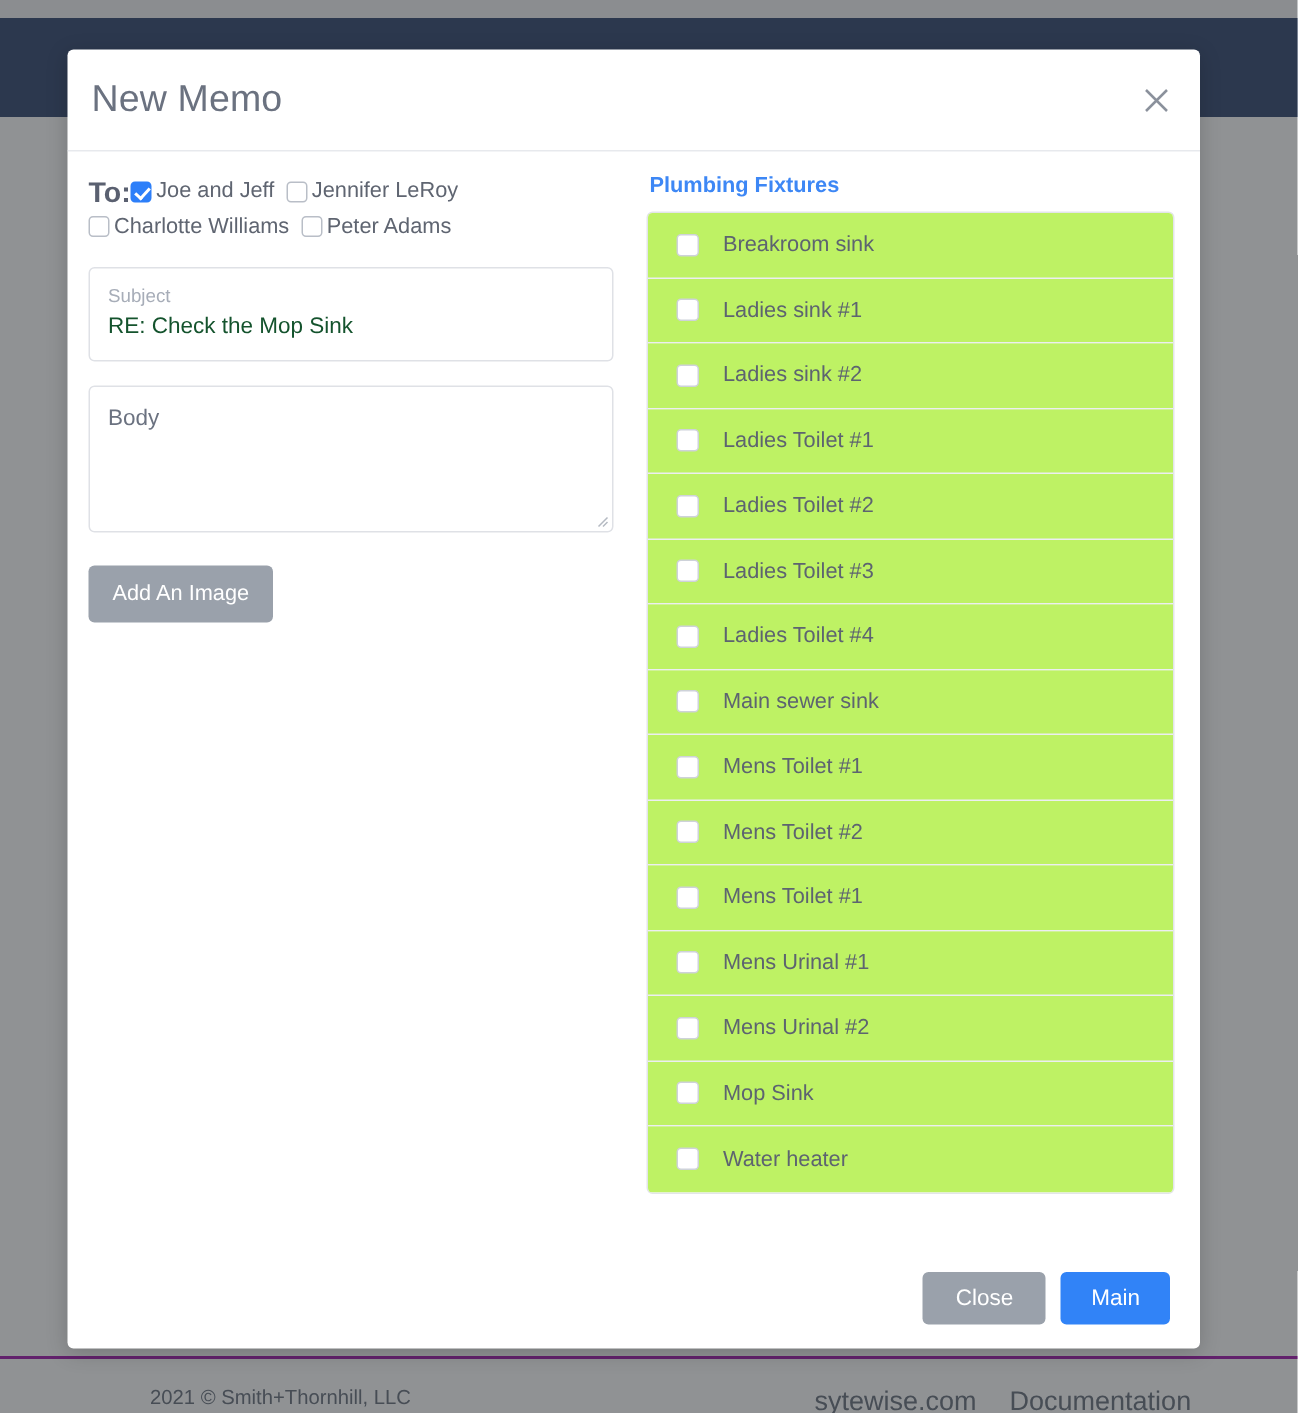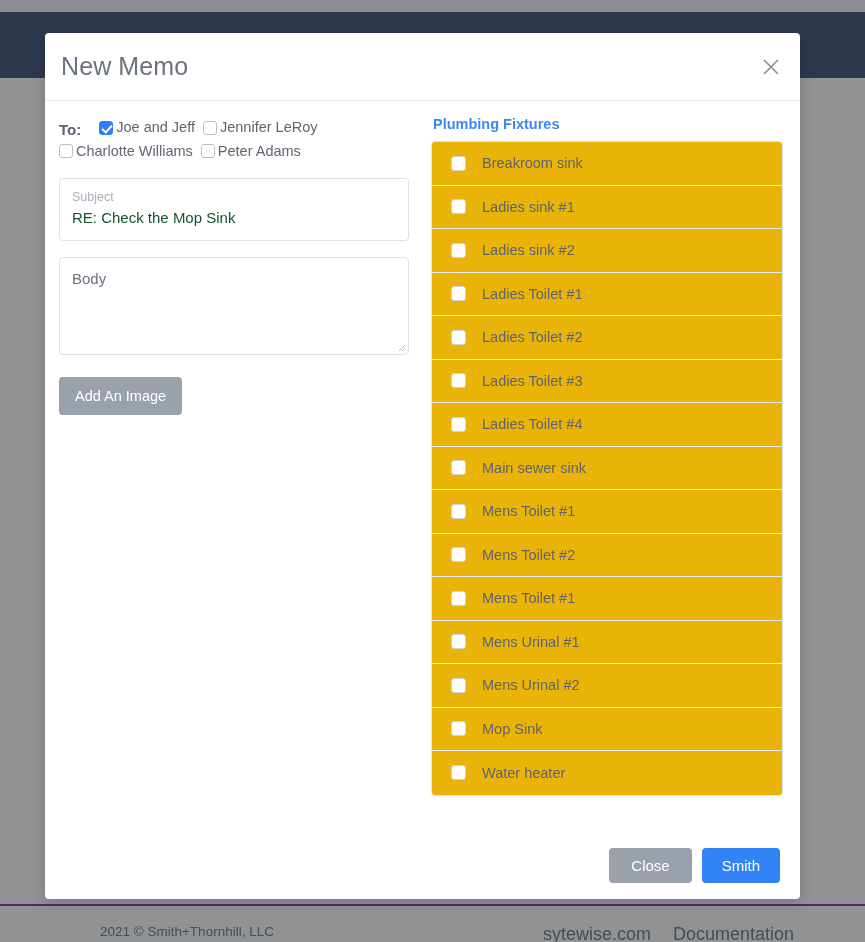--- a/index.html
+++ b/index.html
@@ -111,22 +111,22 @@
   }
   .to-row {
     font-size: 14px;
     color: #5f6571;
     line-height: 21px;
     padding-top: 2px;
   }
   .to-label {
     font-weight: bold;
     color: #5a6070;
-    margin-right: 18px;
-    font-size: 15px;
+    margin-right: 0;
+    font-size: 19px;
   }
   .recip {
     display: inline-flex; align-items: center;
     margin-right: 8px;
     white-space: nowrap;
   }
   .recip .lbl {
     margin-left: 3px;
     color: #5f6571;
     font-size: 14.5px;
@@ -230,21 +230,21 @@
     border-radius: 4px;
     overflow: hidden;
     background: #fff;
   }
   .fixture-row {
     height: 43.5px;
     display: flex;
     align-items: center;
     padding-left: 19px;
     border-bottom: 1px solid #eceef1;
-    background: #eab308;
+    background: #bef264;
     cursor: pointer;
   }
   .fixture-row:last-child { border-bottom: none; }
   .fixture-row .cb { width: 15px; height: 15px; flex: 0 0 15px; border-color: #ced2d9; }
   .fixture-row .name {
     margin-left: 16px;
     font-size: 14.5px;
     color: #5d6470;
   }
 
@@ -420,16 +420,16 @@
             <input type="checkbox" class="cb" style="">
             <span class="name">Water heater</span>
           </div>
         </div>
     </div>
 
   </div>
 
   <div class="modal-footer">
     <button class="btn btn-close">Close</button>
-    <button class="btn btn-send">Smith</button>
+    <button class="btn btn-send">Main</button>
   </div>
 
 </div>
 
 </body></html>

